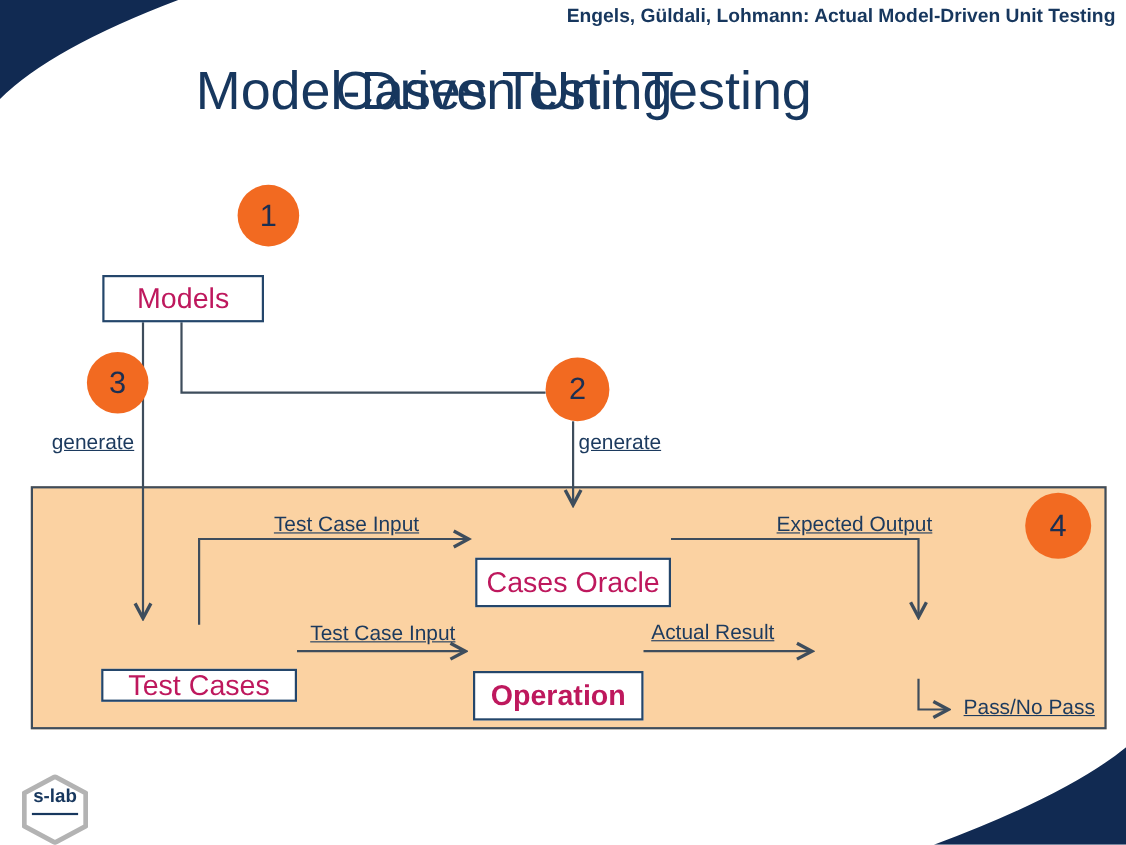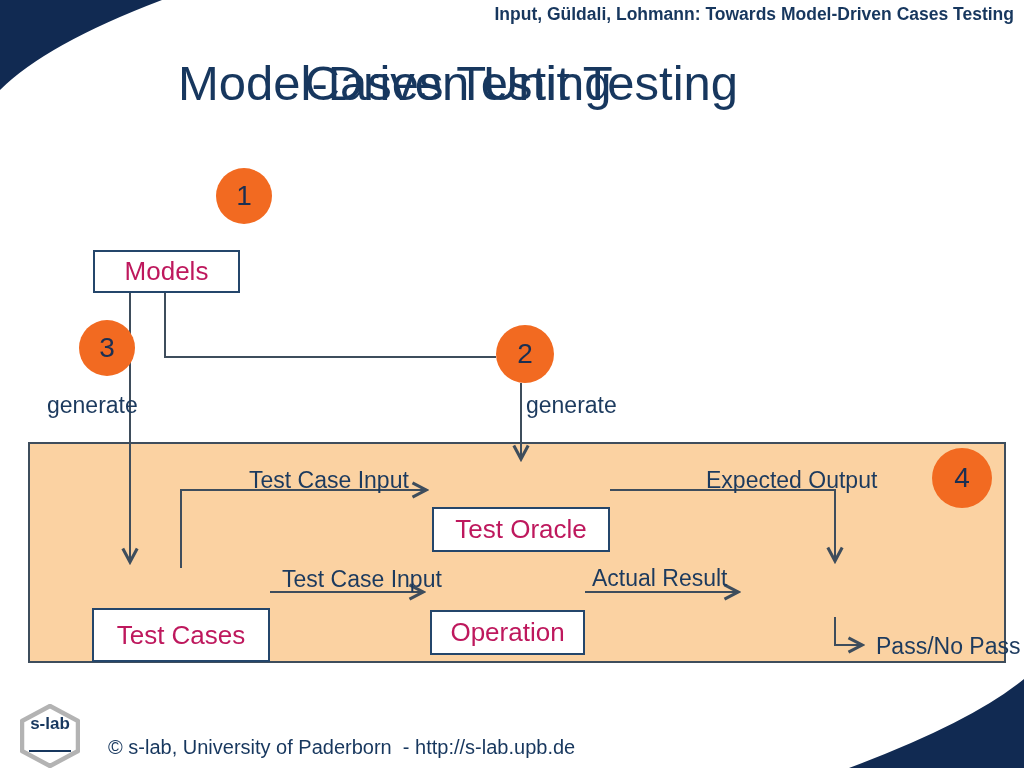--- a/index.html
+++ b/index.html
@@ -36,21 +36,21 @@
   
   .panel {
     position:absolute; left:28px; top:442px; width:978px; height:221px;
     background:#FBD2A2; border:2px solid #3E4D5C; z-index:1;
   }
 
   
   svg.connectors { position:absolute; left:0; top:0; z-index:2; }
 
   
-  .lbl { position:absolute; z-index:3; font-size:23px; white-space:nowrap; color:#1C3A5E; }
+  .lbl { position:absolute; z-index:3; font-size:19px; white-space:nowrap; color:#1C3A5E;text-decoration:underline; }
 
   
   .badge {
     position:absolute; z-index:4; border-radius:50%;
     background:#F26A21; color:#1B2F52;
     display:flex; align-items:center; justify-content:center;
     font-size:28px;
   }
   .badge.b1 { left:216px; top:168px; width:56px; height:56px; }
   .badge.b2 { left:496px; top:325px; width:58px; height:58px; }
@@ -59,50 +59,50 @@
 
   
   .node {
     position:absolute; z-index:5; background:#ffffff;
     border:2px solid #24466B; color:#be185d;
     display:flex; align-items:center; justify-content:center;
     font-size:26px; white-space:nowrap;margin-top:40px;
   }
   .node.models     { left:93px;  top:210px; width:147px; height:43px; }
   .node.oracle     { left:432px; top:467px; width:178px; height:45px; }
-  .node.testcases  { left:92px;  top:568px; width:178px; height:54px; }
-  .node.operation  { left:430px; top:570px; width:155px; height:45px; }
+  .node.testcases  { left:92px;  top:568px; width:178px; height:30px; }
+  .node.operation  { left:430px; top:570px; width:155px; height:45px;font-weight:bold; }
   .node.comparator { left:745px; top:568px; width:178px; height:49px; }
 
   
   .logo { position:absolute; left:20px; top:704px; width:60px; height:64px; z-index:6; }
   .logo svg { position:absolute; left:0; top:0; }
   .logo .logo-text {
     position:absolute; left:0; top:10px; width:60px; text-align:center;
     font-size:17px; font-weight:bold; color:#17375E;
   }
-  .logo .logo-text span { border-bottom:2px solid #17375E; padding:0 1px 17px 1px; }
+  .logo .logo-text span { border-bottom:2px solid #17375E; padding:0 1px 6px 1px; }
   .copyright {
     position:absolute; left:108px; top:736px;
     font-size:20px; color:#17375E; white-space:pre;
   }
 </style>
 </head>
 <body>
 
 <div class="slide">
 
   <svg class="corner tl" width="162" height="90" viewBox="0 0 162 90">
     <path d="M0,0 H162 Q46,44 0,90 Z" fill="#112A52"></path>
   </svg>
   <svg class="corner br" width="180" height="92" viewBox="0 0 180 92">
     <path d="M180,3 Q128,46 5,92 L180,92 Z" fill="#112A52"></path>
   </svg>
 
-  <div class="header"><span>Input, </span><span class="u">Güldali</span><span>, Lohmann: Towards Model-Driven Cases Testing</span></div>
+  <div class="header"><span>Engels, </span><span class="u">Güldali</span><span>, Lohmann: Actual Model-Driven Unit Testing</span></div>
 
   <div class="title-wrap">
     <div class="title-line">Model-Driven Unit Testing</div>
     <div class="title-line">Cases Testing</div>
   </div>
 
   <div class="panel"></div>
 
   <svg class="connectors" width="1024" height="768" viewBox="0 0 1024 768">
     <defs>
@@ -129,25 +129,24 @@
   <div class="lbl" style="left:282px; top:566px;">Test Case Input</div>
   <div class="lbl" style="left:592px; top:565px;">Actual Result</div>
   <div class="lbl" style="left:876px; top:633px;text-align:right;">Pass/No Pass</div>
 
   <div class="badge b1">1</div>
   <div class="badge b2">2</div>
   <div class="badge b3">3</div>
   <div class="badge b4">4</div>
 
   <div class="node models">Models</div>
-  <div class="node oracle">Test Oracle</div>
+  <div class="node oracle">Cases Oracle</div>
   <div class="node testcases">Test Cases</div>
   <div class="node operation">Operation</div>
 
   <div class="logo">
     <svg width="60" height="64" viewBox="0 0 60 64">
       <polygon points="30,2 58,17 58,47 30,62 2,47 2,17" fill="#ffffff" stroke="#B3B3B3" stroke-width="4.5" stroke-linejoin="round"></polygon>
     </svg>
     <div class="logo-text"><span>s-lab</span></div>
   </div>
-  <div class="copyright">© s-lab, University of Paderborn  - http://s-lab.upb.de</div>
 
 </div>
 
 </body></html>

